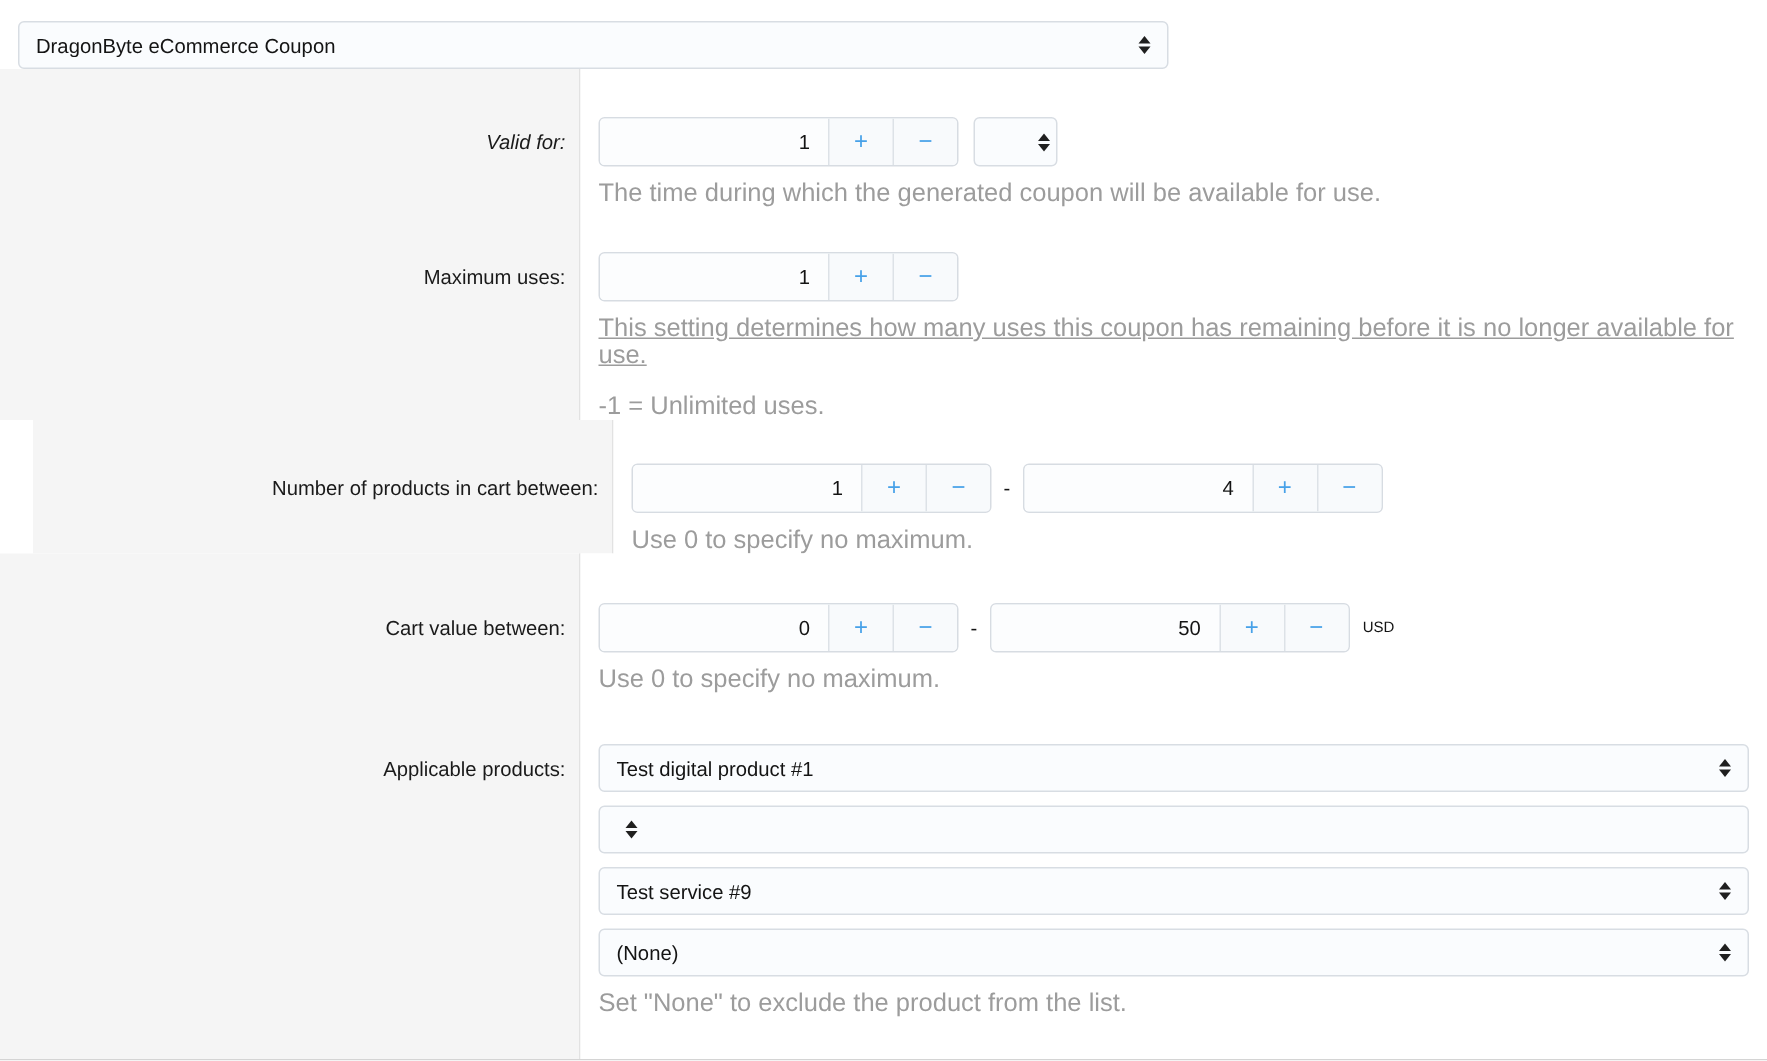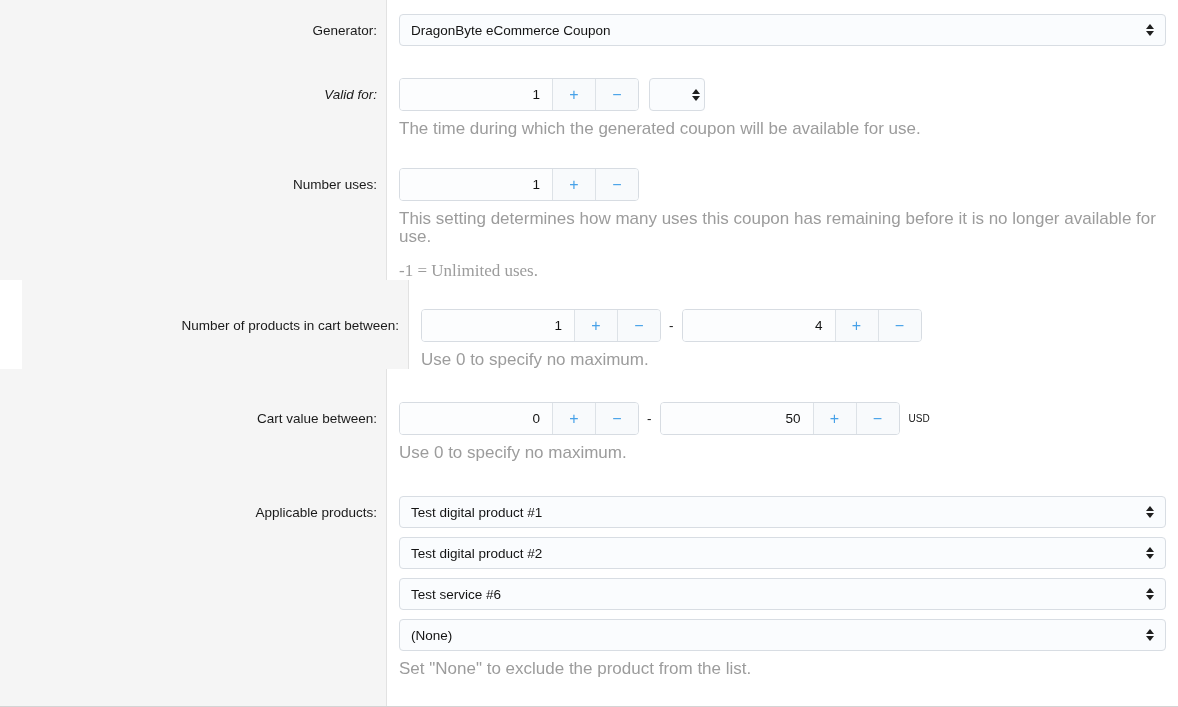--- a/index.html
+++ b/index.html
@@ -98,21 +98,20 @@
     color:#9c9c9c;
   }
   .product-select { margin-bottom:9px; }
 </style>
 </head>
 <body>
 
 <div class="form-wrap">
 
   <div class="form-row r1">
-    <div class="label-cell">Generator:</div>
     <div class="content-cell">
       <div class="select">
         <span class="sel-value">DragonByte eCommerce Coupon</span>
         <span class="updown">
             <span class="tri-up"></span>
             <span class="tri-down"></span>
           </span>
       </div>
     </div>
   </div>
@@ -132,31 +131,31 @@
               <span class="tri-up"></span>
               <span class="tri-down"></span>
             </span>
         </div>
       </div>
       <div class="help">The time during which the generated coupon will be available for use.</div>
     </div>
   </div>
 
   <div class="form-row r3">
-    <div class="label-cell">Number uses:</div>
+    <div class="label-cell">Maximum uses:</div>
     <div class="content-cell">
       <div class="control-line">
         <div class="num-group">
           <input class="num-input" type="text" value="1" style="">
           <button class="step-btn">+</button>
           <button class="step-btn">−</button>
         </div>
       </div>
-      <div class="help" style="margin-bottom:12px;">This setting determines how many uses this coupon has remaining before it is no longer available for use.</div>
-      <div class="help" style="margin-top:16px;font-family:Liberation Serif, serif;">-1 = Unlimited uses.</div>
+      <div class="help" style="margin-bottom:12px;text-decoration:underline;">This setting determines how many uses this coupon has remaining before it is no longer available for use.</div>
+      <div class="help" style="margin-top:16px;">-1 = Unlimited uses.</div>
     </div>
   </div>
 
   <div class="form-row r4">
     <div class="label-cell">Number of products in cart between:</div>
     <div class="content-cell">
       <div class="control-line">
         <div class="num-group">
           <input class="num-input" type="text" value="1" style="">
           <button class="step-btn">+</button>
@@ -198,28 +197,27 @@
     <div class="label-cell">Applicable products:</div>
     <div class="content-cell">
       <div class="select product-select">
         <span class="sel-value">Test digital product #1</span>
         <span class="updown">
             <span class="tri-up"></span>
             <span class="tri-down"></span>
           </span>
       </div>
       <div class="select product-select">
-        <span class="sel-value">Test digital product #2</span>
-        <span class="updown">
-            <span class="tri-up"></span>
-            <span class="tri-down"></span>
-          </span>
-      </div>
-      <div class="select product-select">
-        <span class="sel-value">Test service #6</span>
+        <span class="updown">
+            <span class="tri-up"></span>
+            <span class="tri-down"></span>
+          </span>
+      </div>
+      <div class="select product-select">
+        <span class="sel-value">Test service #9</span>
         <span class="updown">
             <span class="tri-up"></span>
             <span class="tri-down"></span>
           </span>
       </div>
       <div class="select product-select">
         <span class="sel-value">(None)</span>
         <span class="updown">
             <span class="tri-up"></span>
             <span class="tri-down"></span>

